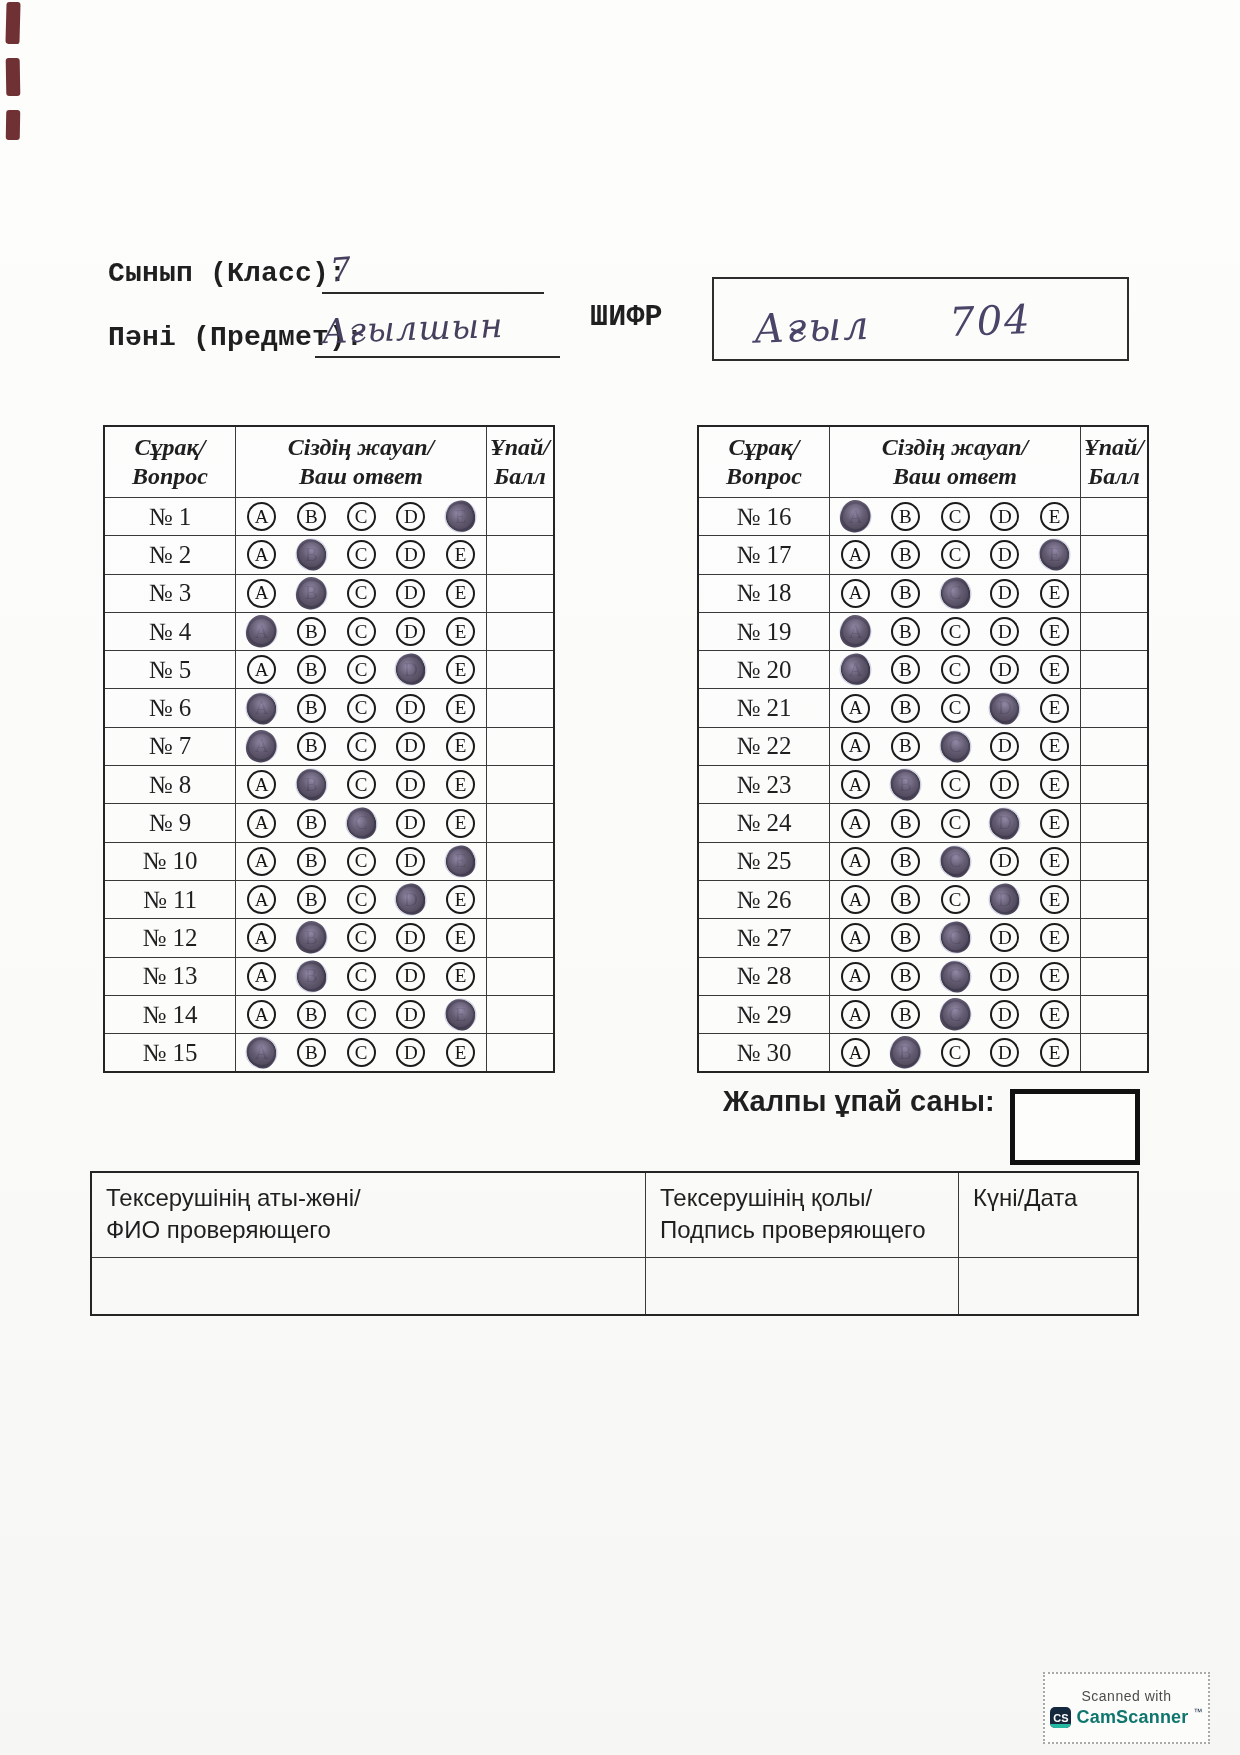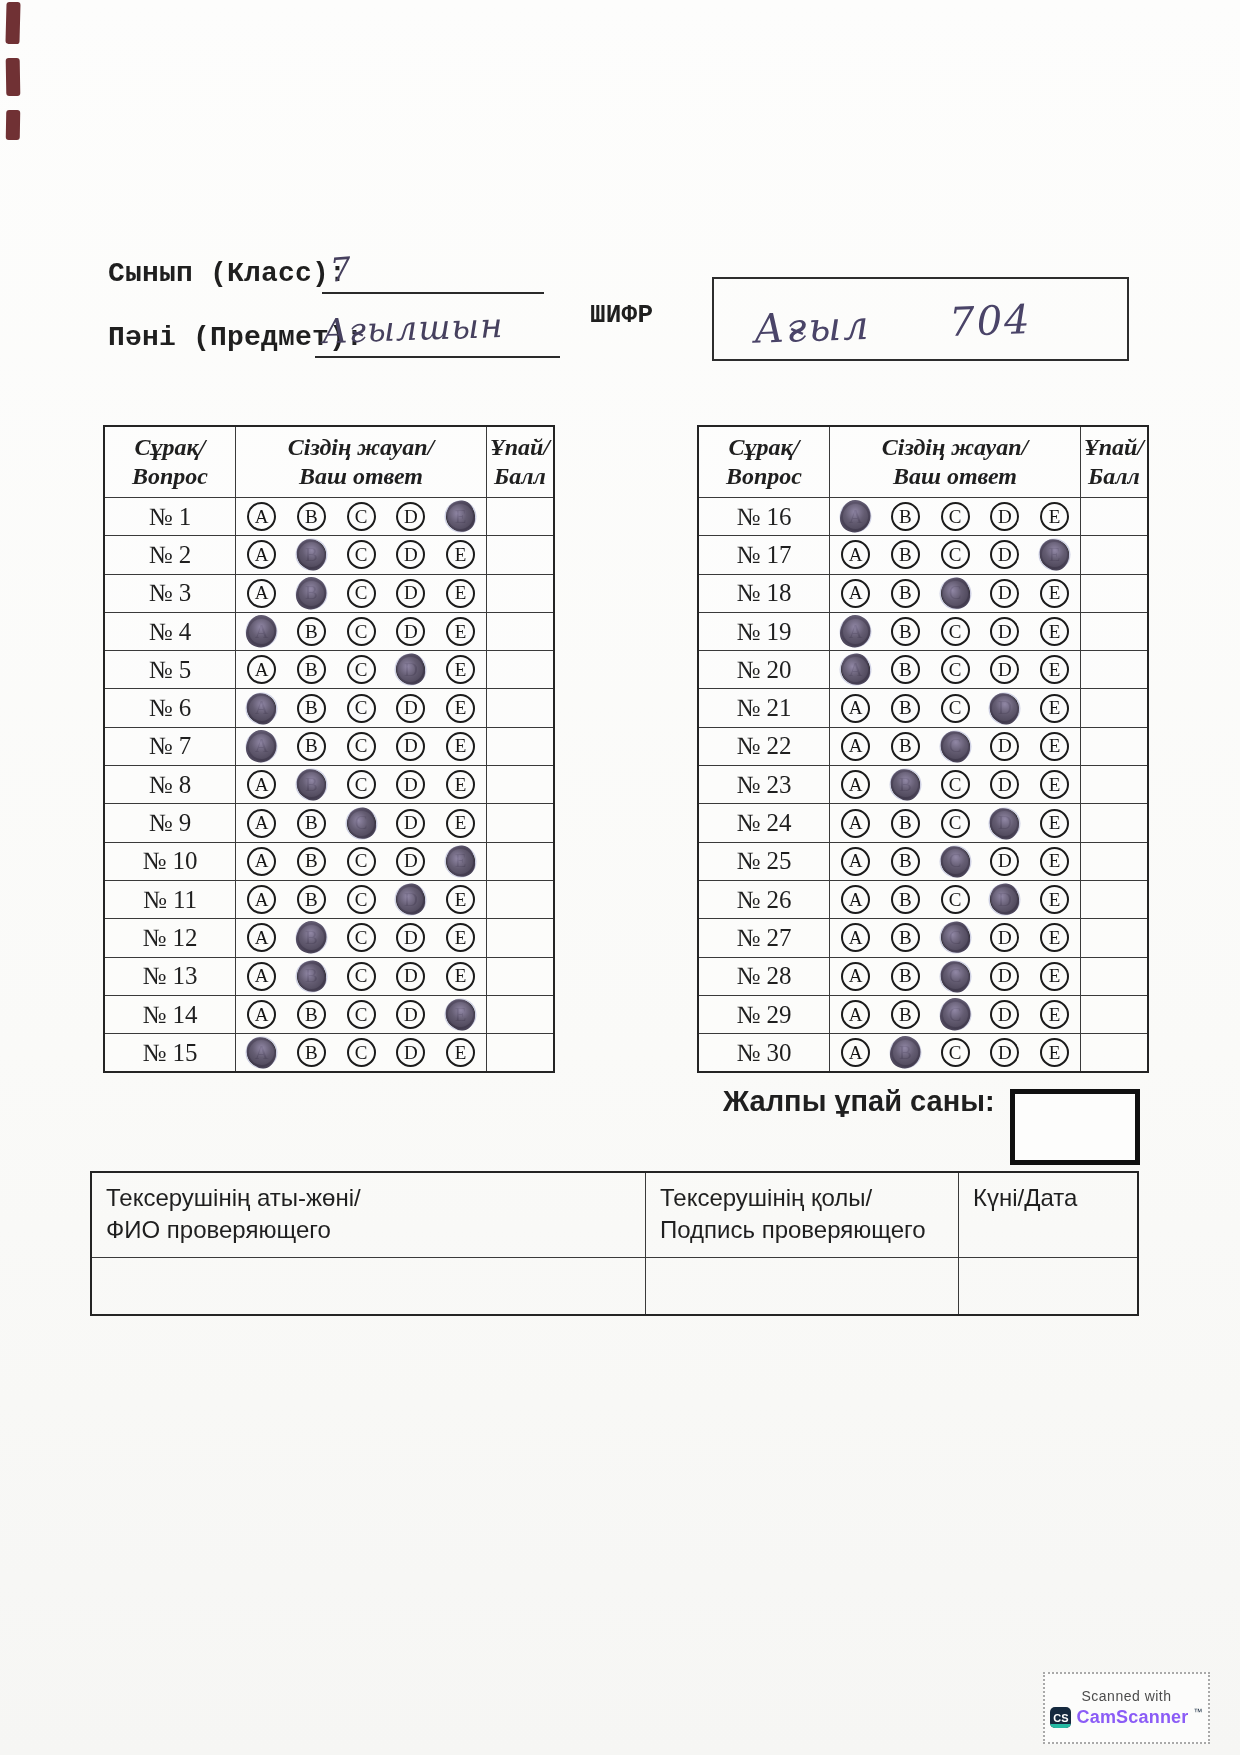--- a/index.html
+++ b/index.html
@@ -14,21 +14,21 @@
   
   .scan-mark{position:absolute;left:6px;width:14px;background:#5c1418;border-radius:3px;opacity:.88;}
   .m1{top:2px;height:42px;transform:rotate(1.5deg);}
   .m2{top:58px;height:38px;transform:rotate(-1deg);}
   .m3{top:110px;height:30px;transform:rotate(1deg);}
 
   
   .lbl{position:absolute;font-weight:bold;font-size:28px;letter-spacing:.2px;font-family:Liberation Mono, monospace;}
   .class-lbl{left:108px;top:258px;}
   .subj-lbl{left:108px;top:322px;}
-  .shifr-lbl{left:590px;top:300px;font-size:26px;}
+  .shifr-lbl{left:590px;top:300px;font-size:30px;}
   .uline{position:absolute;border-bottom:2.5px solid #2a2a2a;}
   .u-class{left:322px;top:292px;width:222px;}
   .u-subj{left:315px;top:356px;width:245px;}
   .hw{font-family:"DejaVu Serif",serif;font-style:italic;color:#46405e;}
   .class-val{position:absolute;left:330px;top:250px;font-size:33px;transform:rotate(-4deg);}
   .subj-val{position:absolute;left:322px;top:308px;font-size:34px;transform:rotate(-2deg);letter-spacing:1px;}
   .cipher-box{position:absolute;left:712px;top:277px;width:413px;height:80px;border:2.5px solid #2d2d2d;background:transparent;}
   .cipher-val{position:absolute;left:40px;top:22px;font-size:40px;transform:rotate(-2deg);word-spacing:64px;letter-spacing:2px;color:#4a4468;}
 
   
@@ -71,21 +71,21 @@
   .exbody .c3{border-left:1.6px solid #3a3a3a;}
 
   
   .wm{position:absolute;left:1043px;top:1672px;width:163px;height:68px;border:2px dotted #a9a9a9;
     background:#fcfcfb;display:flex;flex-direction:column;align-items:center;justify-content:center;gap:3px;}
   .wm-line1{font-size:14px;color:#4c4c4c;letter-spacing:.5px;}
   .wm-line2{display:flex;align-items:center;gap:5px;}
   .cs-logo{position:relative;width:21px;height:21px;border-radius:5px;background:#15293e;overflow:hidden;
     display:flex;align-items:center;justify-content:center;color:#fff;font-weight:bold;font-size:11px;}
   .cs-logo::after{content:"";position:absolute;left:0;right:0;bottom:0;height:4px;background:#26b9a2;}
-  .wm-brand{font-size:18px;font-weight:bold;color:#8b5cf6;letter-spacing:.2px;}
+  .wm-brand{font-size:18px;font-weight:bold;color:#0f766e;letter-spacing:.2px;}
   .wm-tm{font-size:9px;color:#15293e;vertical-align:top;position:relative;top:-6px;}
 </style>
 </head>
 <body>
 
 <div class="sheet">
 
   <div class="scan-mark m1"></div>
   <div class="scan-mark m2"></div>
   <div class="scan-mark m3"></div>

